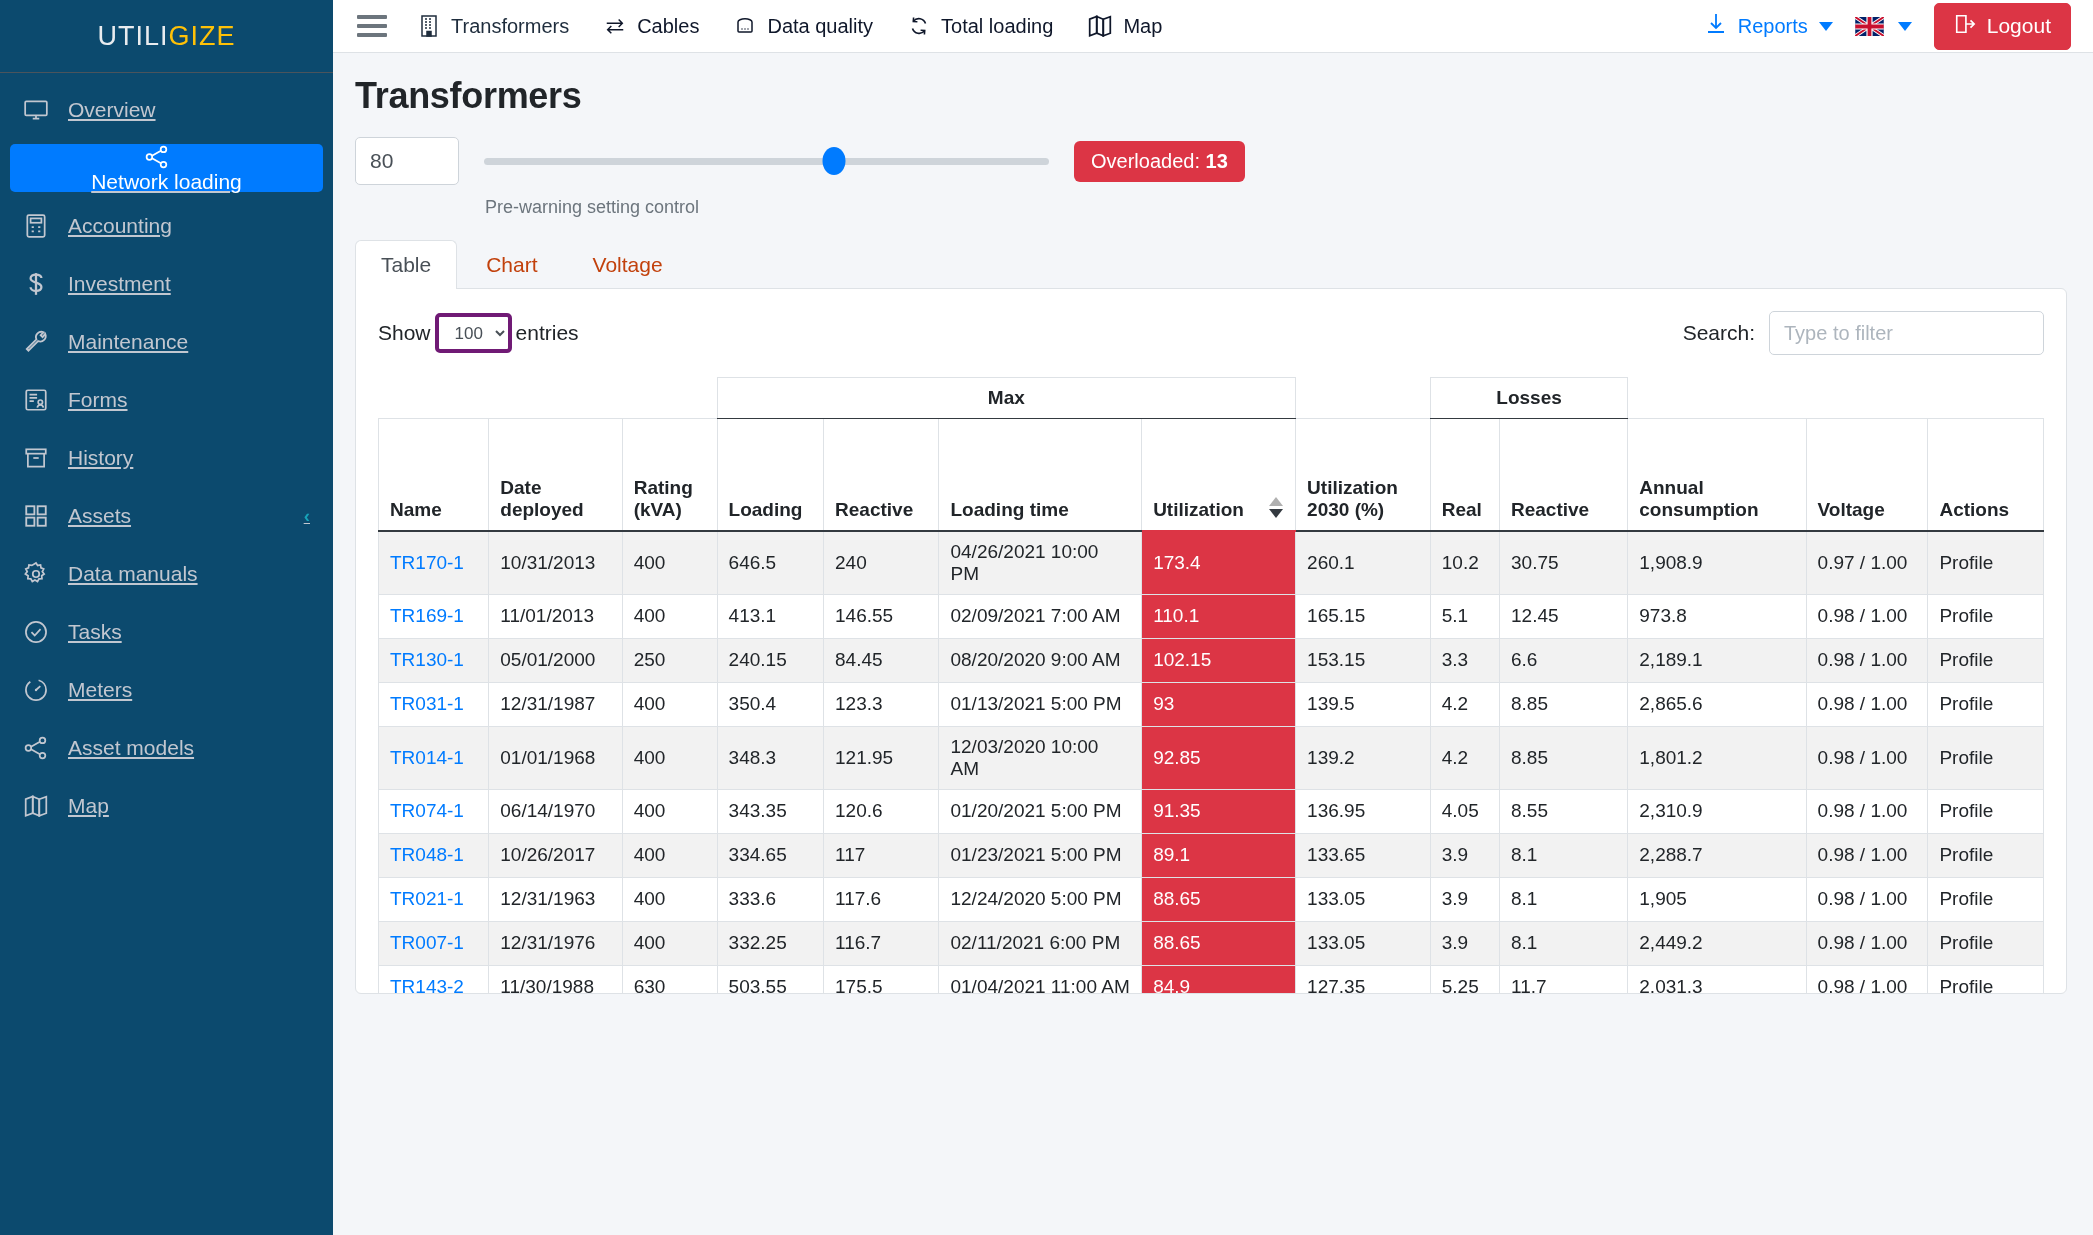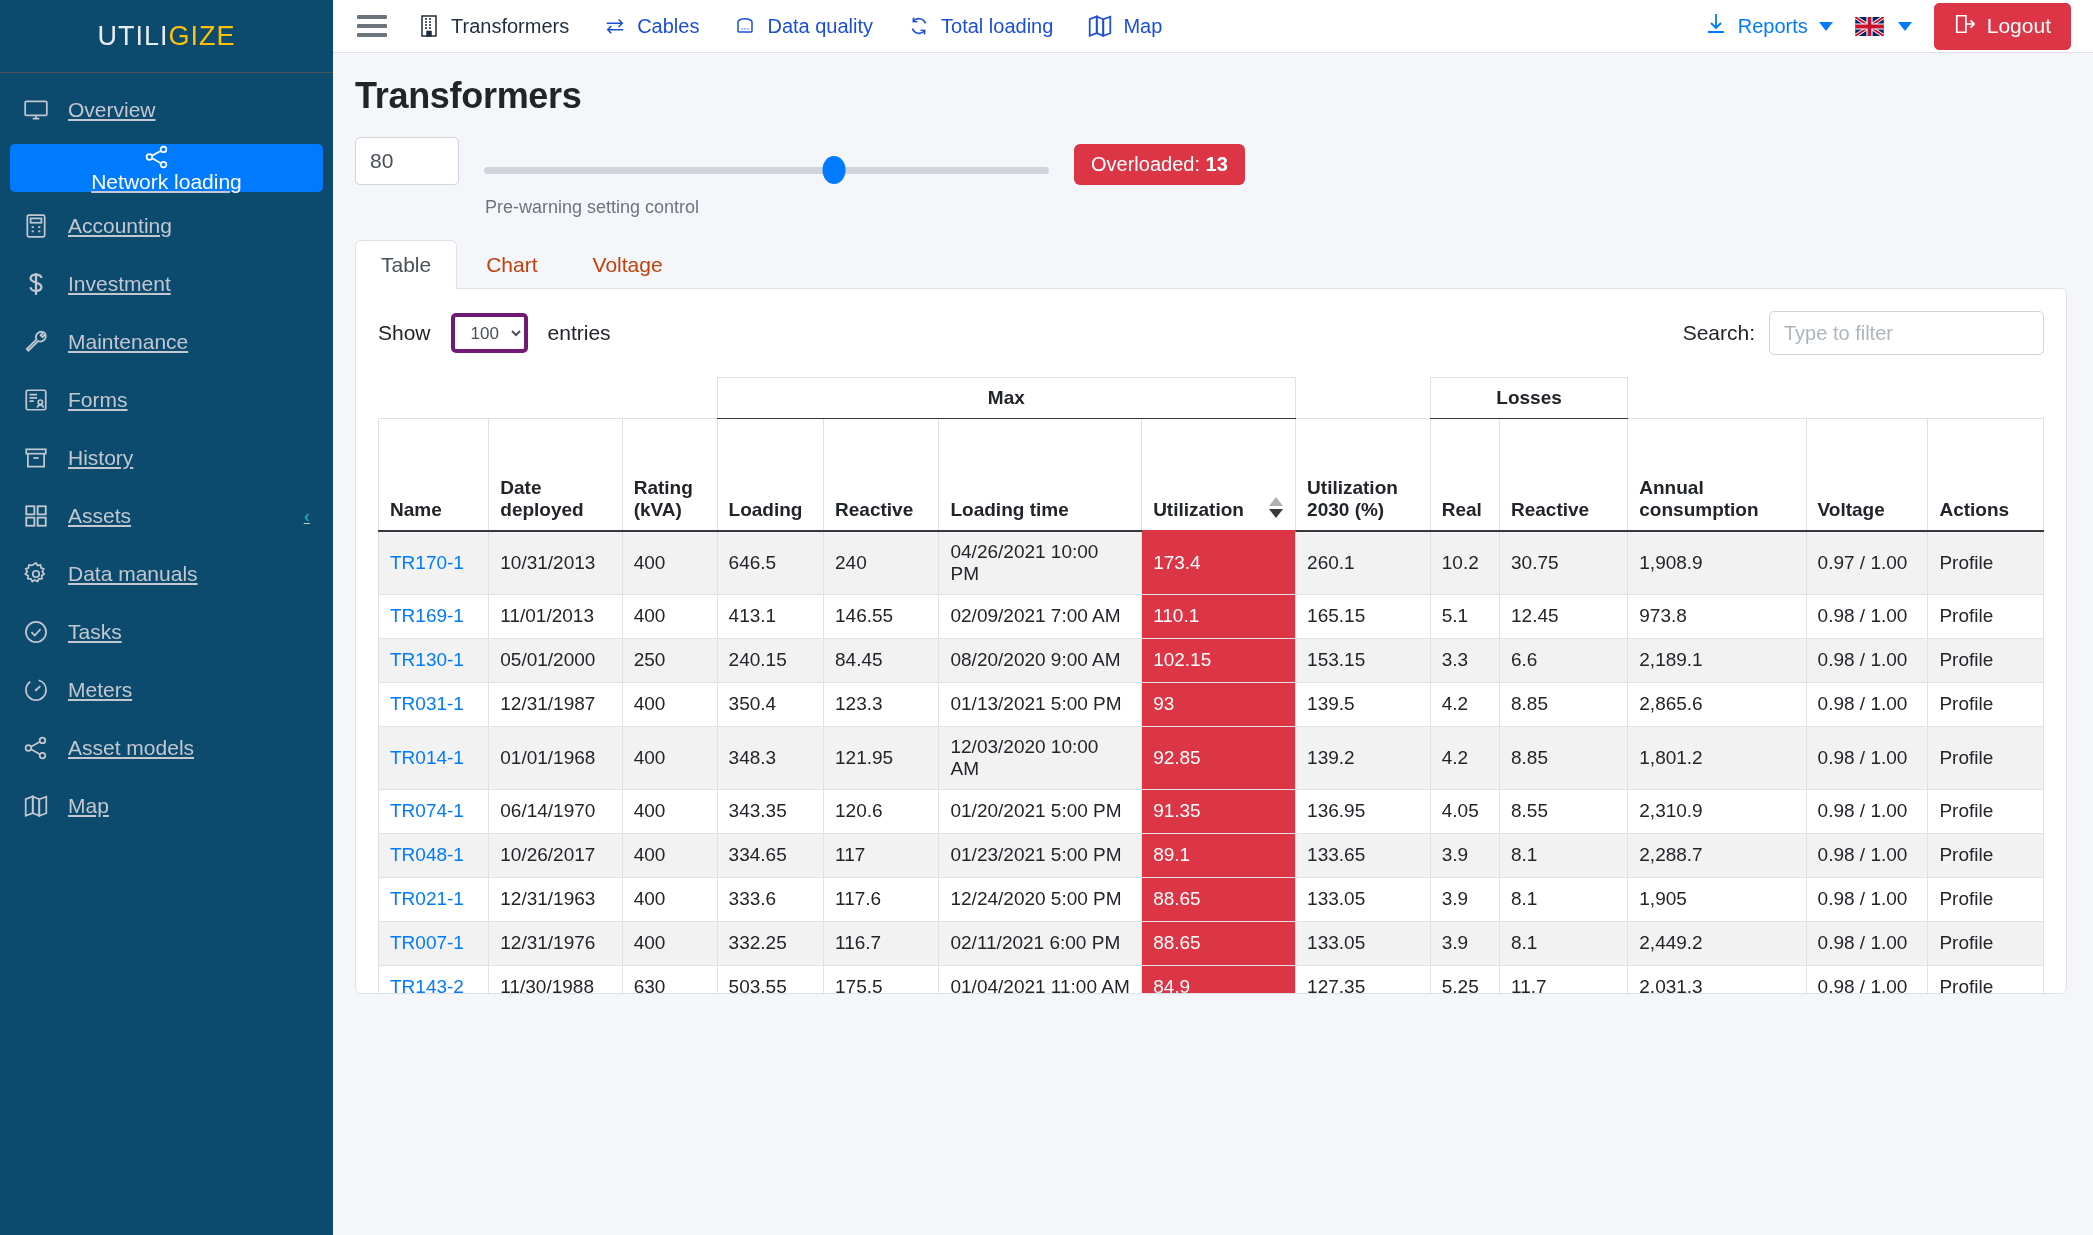--- a/index.html
+++ b/index.html
@@ -52,40 +52,40 @@
     height: 53px; min-height: 53px; background: #ffffff;
     display: flex; align-items: center; padding: 0 22px 0 24px;
     border-bottom: 1px solid #dee2e6;
   }
   .hamburger { width: 30px; height: 24px; display:flex; flex-direction: column;
     justify-content: center; gap: 5px; cursor: pointer; margin-right: 30px; }
   .hamburger span { display:block; height: 4px; background: #6c757d; border-radius: 1px; }
   .topnav { display: flex; align-items: center; gap: 34px; }
   .topnav-item {
     display: flex; align-items: center; gap: 10px;
-    font-size: 20px; color: #1d4ed8; cursor: pointer; white-space: nowrap;
+    font-size: 20px; color: #0f172a; cursor: pointer; white-space: nowrap;
   }
   .topnav-item.active { color: #1f2d3d; }
   .topnav-item svg { display: block; }
   .topbar-right { margin-left: auto; display: flex; align-items: center; gap: 22px; }
   .reports-link { display:flex; align-items:center; gap:11px; color:#007bff; font-size:20px; cursor:pointer;}
   .caret { width:0;height:0;border-left:7px solid transparent;border-right:7px solid transparent;border-top:9px solid currentColor; }
   .flag-wrap { display:flex; align-items:center; gap:14px; cursor:pointer; }
   .flag { width: 29px; height: 19px; position: relative; overflow: hidden; border:0; }
   .logout-btn {
     display:flex; align-items:center; gap:11px;
     background:#dc3545; color:#fff; border:1px solid #dc3545; border-radius:5px;
     padding: 9px 19px; font-size: 21px; cursor:pointer;
   }
 
   
   .content { flex:1; padding: 22px 26px 0 22px; overflow: hidden; }
   .page-title { font-size: 36px; font-weight: bold; color: #212529; letter-spacing:-0.3px; margin-bottom: 20px; }
 
-  .slider-row { display:flex; align-items:flex-end; gap: 25px; }
+  .slider-row { display:flex; align-items:center; gap: 25px; }
   .num-input {
     width: 104px; height: 48px; border:1px solid #ced4da; border-radius:5px;
     background:#fff; font-size:21px; color:#495057; padding: 0 14px;
     font-family: "Liberation Sans", sans-serif;
   }
   .slider-track-wrap { width: 565px; position: relative; height: 30px; display:flex; align-items:center; }
   .slider-track { width:100%; height: 7px; background: #ced4da; border-radius: 4px; }
   .slider-thumb {
     position:absolute; left: 62%; transform: translateX(-50%);
     width: 23px; height: 28px; border-radius: 50%; background: #007bff; cursor: pointer;
@@ -106,21 +106,21 @@
   }
   .tab.active {
     background: #fff; color:#495057; border-color:#dee2e6;
   }
 
   .card {
     background:#fff; border:1px solid #dee2e6; border-radius: 0 6px 6px 6px;
     margin-top: -1px; padding: 22px 22px 0 22px; height: 706px; overflow:hidden;
   }
   .card-top { display:flex; align-items:center; margin-bottom: 22px; }
-  .show-entries { display:flex; align-items:center; gap: 20px; font-size: 21px; color:#212529; }
+  .show-entries { display:flex; align-items:center; gap: 4px; font-size: 21px; color:#212529; }
   .entries-select {
     height: 40px; border:4px solid #701a75; border-radius:5px; background:#fff;
     font-size: 17px; color:#495057; padding: 0 8px 0 12px;
     font-family: "Liberation Sans", sans-serif; cursor: pointer;
   }
   .search-wrap { margin-left:auto; display:flex; align-items:center; gap: 14px; font-size:21px; color:#212529;}
   .search-input {
     width: 275px; height: 44px; border:1px solid #ced4da; border-radius:5px;
     padding: 0 14px; font-size: 20px; color:#495057;
     font-family: "Liberation Sans", sans-serif;

